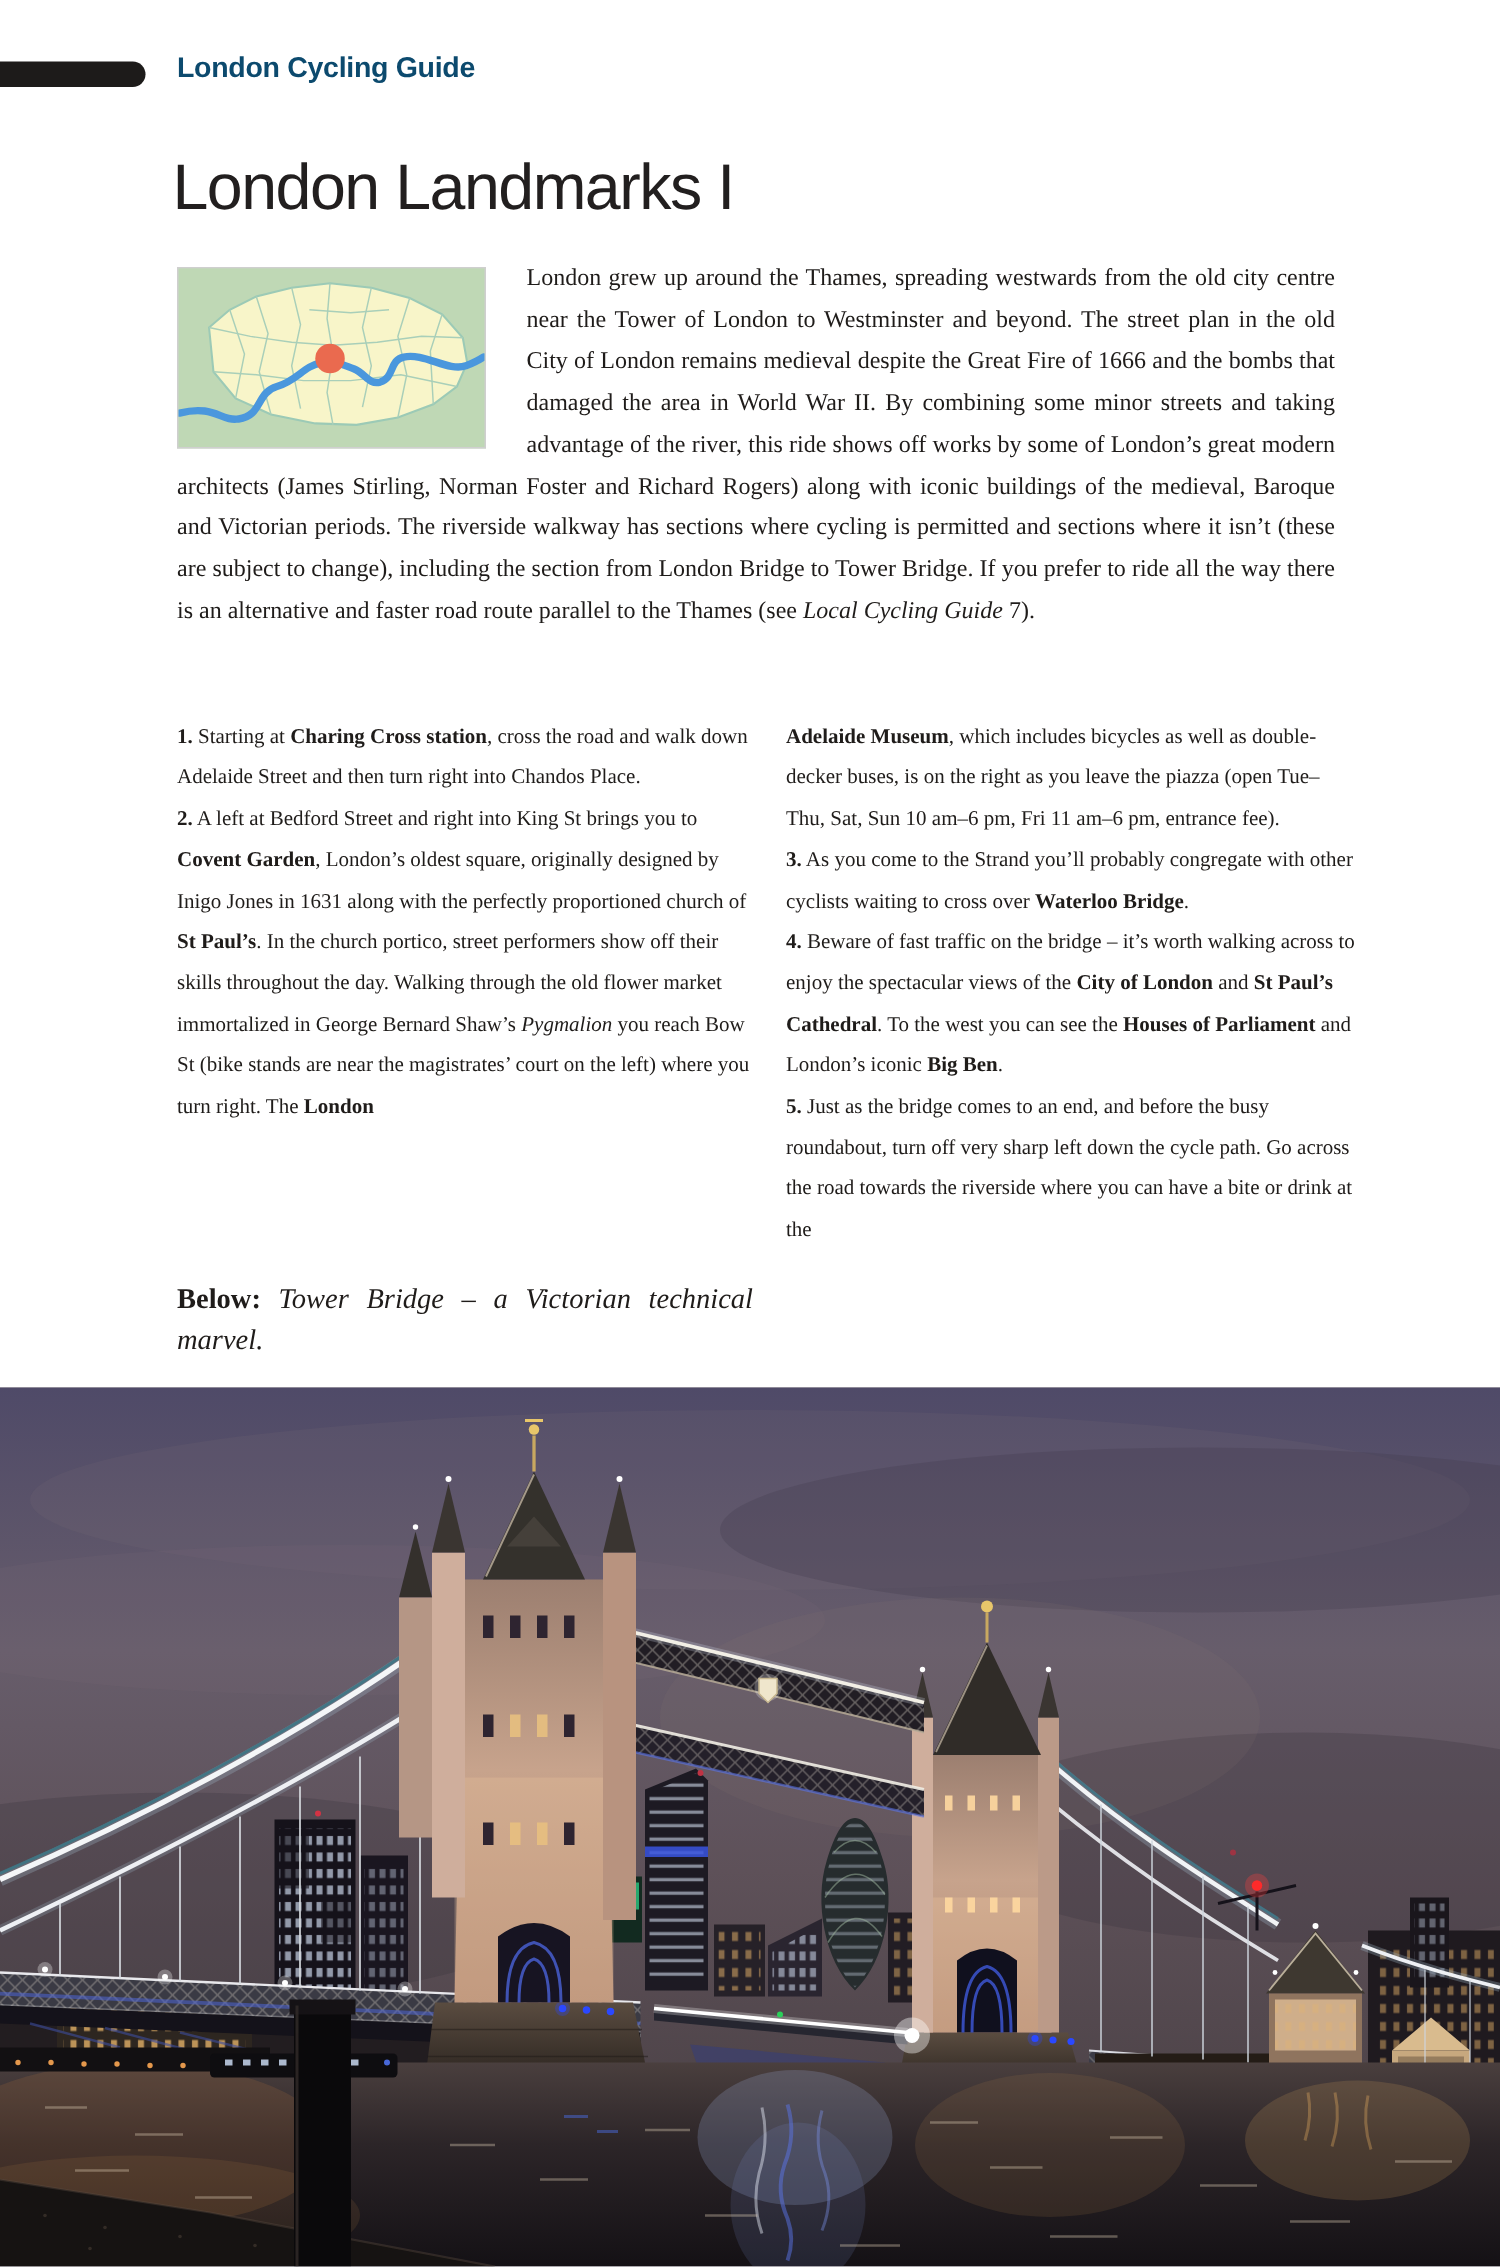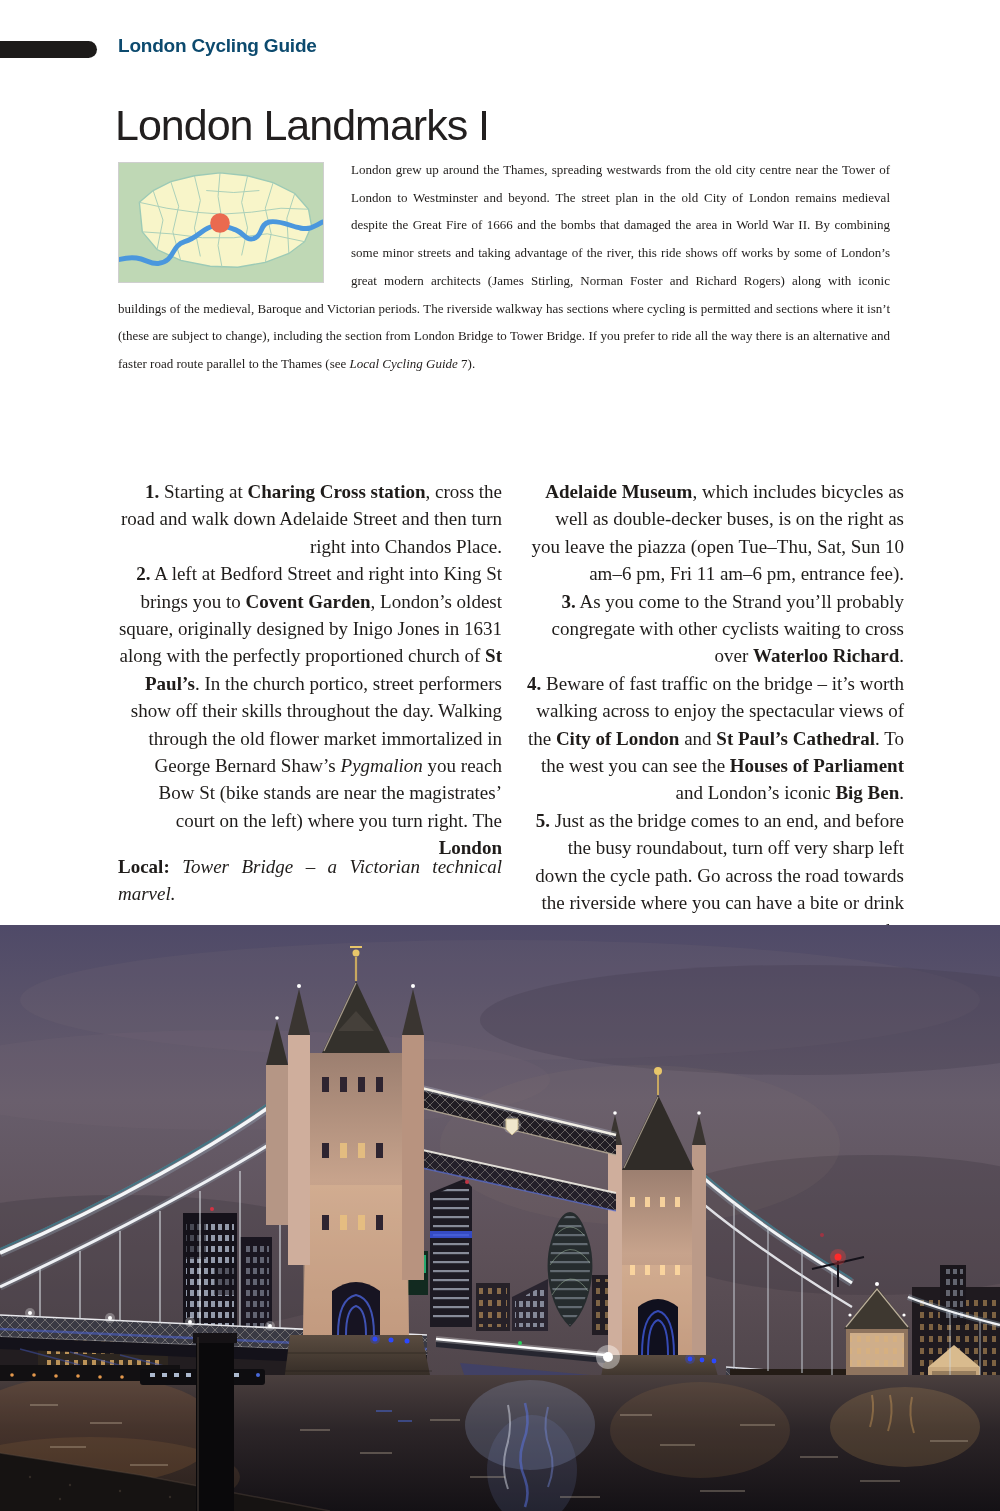--- a/index.html
+++ b/index.html
@@ -6,26 +6,26 @@
   html,body{background:#ffffff}
   body{width:1000px;height:1511px;position:relative;overflow:hidden;
        font-family:"Liberation Serif","DejaVu Serif",serif;color:#1f1c1a}
   .sans{font-family:"Liberation Sans","DejaVu Sans",sans-serif}
   #runbar{position:absolute;left:0;top:41px;width:97px;height:17px;
           background:#1d1b1a;border-radius:0 9px 9px 0}
   #runlabel{position:absolute;left:118px;top:35px;font-weight:700;font-size:19px;
             letter-spacing:-0.2px;color:#0c4a6e}
   #title{position:absolute;left:115px;top:101px;font-weight:400;font-size:43px;
          letter-spacing:-1px;color:#221f1f}
-  #intro{position:absolute;left:118px;top:156px;width:772px;
-         font-size:13px;line-height:27.7px;text-align:justify}
+  #intro{position:absolute;left:118px;top:172px;width:772px;
+         font-size:16px;line-height:27.7px;text-align:justify}
   #mapthumb{float:left;width:206px;height:121px;margin:6px 27px 4px 0;
             border:1px solid #cfcfcf;background:#bfd8b5}
   #mapthumb svg{display:block;width:100%;height:100%}
-  .col{position:absolute;top:478px;font-size:19px;line-height:27.4px;text-align:right}
+  .col{position:absolute;top:478px;font-size:14px;line-height:27.4px;text-align:left}
   #colL{left:118px;width:384px}
   #colR{left:524px;width:380px}
   .col p{margin:0}
   #caption{position:absolute;left:118px;top:854px;width:384px;
            font-size:19px;line-height:26.8px;text-align:justify}
   .b{font-weight:bold}
   .i{font-style:italic}
   #photo{position:absolute;left:0;top:925px;width:1000px;height:586px;background:#4a4456}
   #photo svg{display:block;width:100%;height:100%}
 </style>
@@ -60,26 +60,26 @@
   <p><span>London grew up around the Thames, spreading westwards from the old city centre near the Tower of London to Westminster and beyond. The street plan in the old City of London remains medieval despite the Great Fire of 1666 and the bombs that damaged the area in World War II. By combining some minor streets and taking advantage of the river, this ride shows off works by some of London’s great modern architects (James Stirling, Norman Foster and Richard Rogers) along with iconic buildings of the medieval, Baroque and Victorian periods. The riverside walkway has sections where cycling is permitted and sections where it isn’t (these are subject to change), including the section from London Bridge to Tower Bridge. If you prefer to ride all the way there is an alternative and faster road route parallel to the Thames (see </span><span class="i">Local Cycling Guide</span><span> 7).</span></p>
 </div>
 
 <div id="colL" class="col">
   <p><span class="b">1.</span><span> Starting at </span><span class="b">Charing Cross station</span><span>, cross the road and walk down Adelaide Street and then turn right into Chandos Place.</span></p>
   <p><span class="b">2.</span><span> A left at Bedford Street and right into King St brings you to </span><span class="b">Covent Garden</span><span>, London’s oldest square, originally designed by Inigo Jones in 1631 along with the perfectly proportioned church of </span><span class="b">St Paul’s</span><span>. In the church portico, street performers show off their skills throughout the day. Walking through the old flower market immortalized in George Bernard Shaw’s </span><span class="i">Pygmalion</span><span> you reach Bow St (bike stands are near the magistrates’ court on the left) where you turn right. The </span><span class="b">London</span></p>
 </div>
 
 <div id="colR" class="col">
   <p><span class="b">Adelaide Museum</span><span>, which includes bicycles as well as double-decker buses, is on the right as you leave the piazza (open Tue–Thu, Sat, Sun 10 am–6 pm, Fri 11 am–6 pm, entrance fee).</span></p>
-  <p><span class="b">3.</span><span> As you come to the Strand you’ll probably congregate with other cyclists waiting to cross over </span><span class="b">Waterloo Richard</span><span>.</span></p>
+  <p><span class="b">3.</span><span> As you come to the Strand you’ll probably congregate with other cyclists waiting to cross over </span><span class="b">Waterloo Bridge</span><span>.</span></p>
   <p><span class="b">4.</span><span> Beware of fast traffic on the bridge – it’s worth walking across to enjoy the spectacular views of the </span><span class="b">City of London</span><span> and </span><span class="b">St Paul’s Cathedral</span><span>. To the west you can see the </span><span class="b">Houses of Parliament</span><span> and London’s iconic </span><span class="b">Big Ben</span><span>.</span></p>
   <p><span class="b">5.</span><span> Just as the bridge comes to an end, and before the busy roundabout, turn off very sharp left down the cycle path. Go across the road towards the riverside where you can have a bite or drink at the</span></p>
 </div>
 
-<p id="caption"><span class="b">Local:</span><span> </span><span class="i">Tower Bridge – a Victorian technical marvel.</span></p>
+<p id="caption"><span class="b">Below:</span><span> </span><span class="i">Tower Bridge – a Victorian technical marvel.</span></p>
 
 <div id="photo">
 <svg viewBox="0 0 1000 586" preserveAspectRatio="none">
   <defs>
     <linearGradient id="skyG" x1="0" y1="0" x2="0" y2="1">
       <stop offset="0" stop-color="#4f4a68"></stop>
           <stop offset="0.3" stop-color="#675d6b"></stop>
       <stop offset="0.55" stop-color="#5e5159"></stop>
           <stop offset="0.8" stop-color="#4e4449"></stop>
       <stop offset="1" stop-color="#443c41"></stop>

